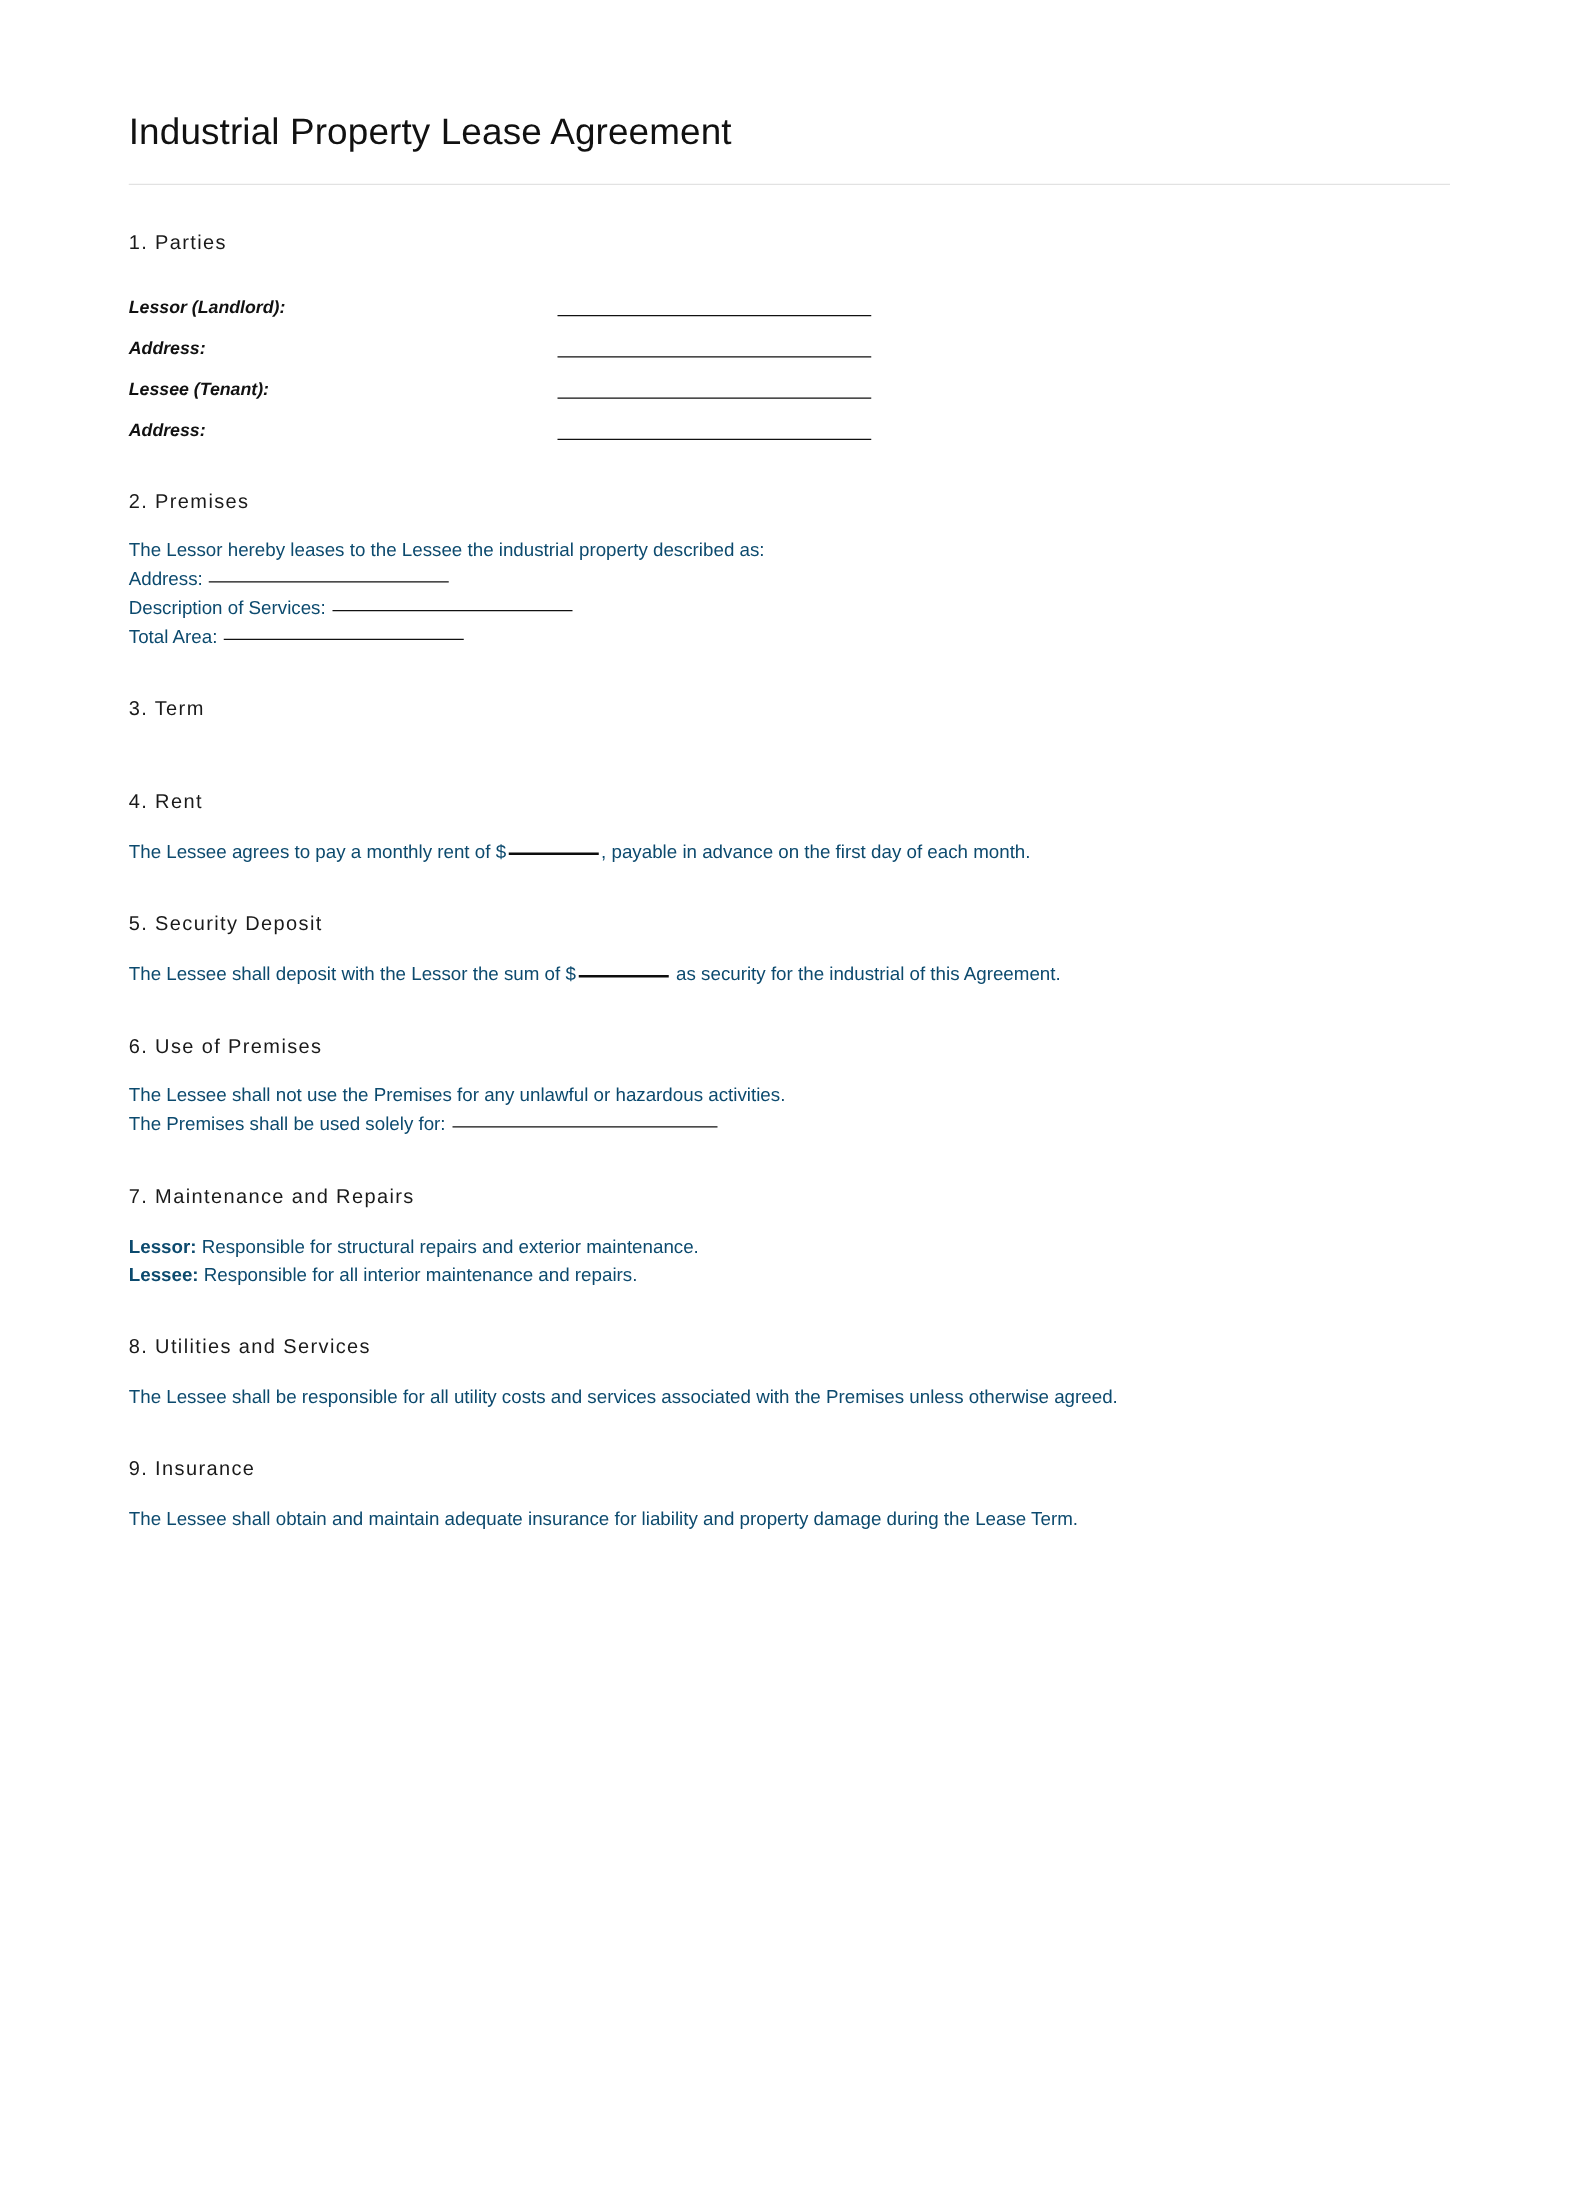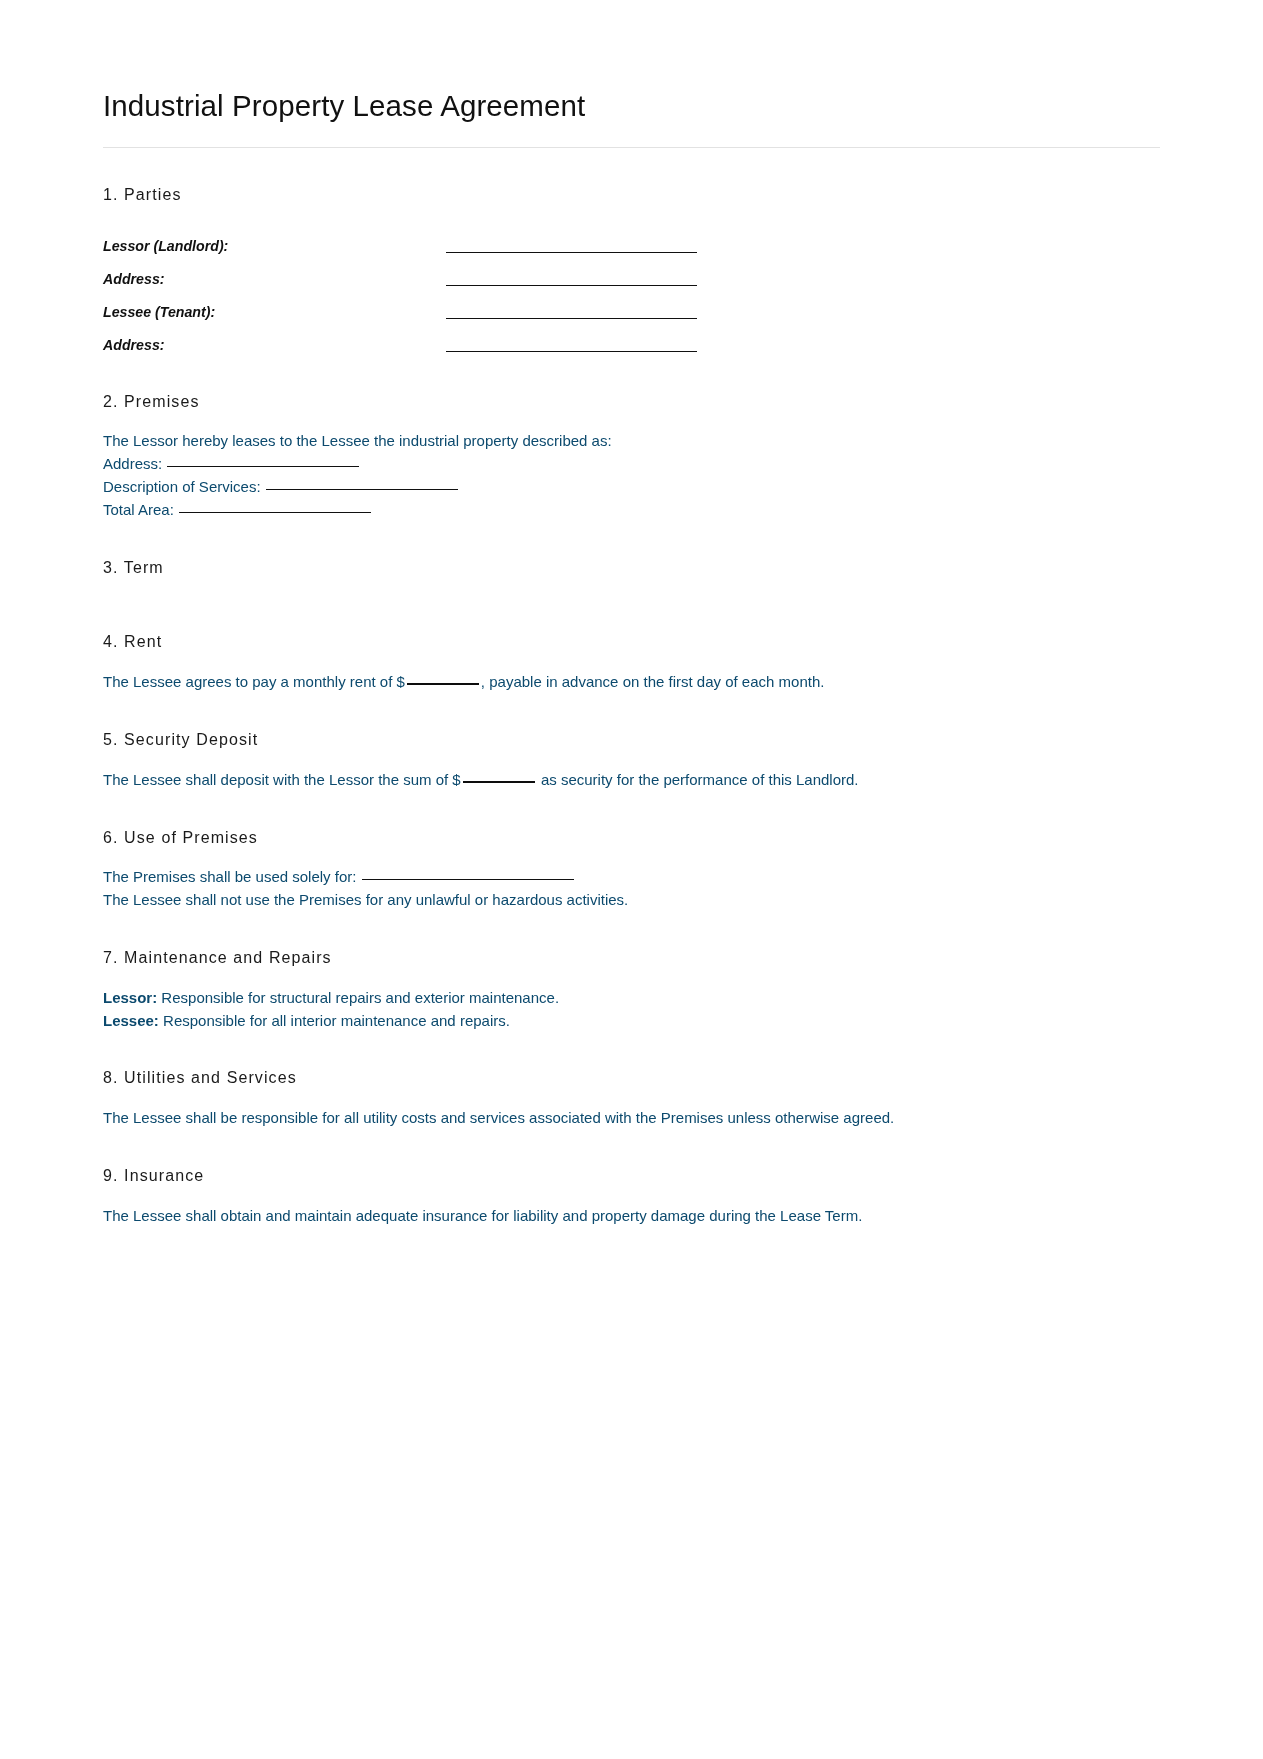--- a/index.html
+++ b/index.html
@@ -209,34 +209,34 @@
         <p class="body-line"><span>The Lessee agrees to pay a monthly rent of $</span><span class="blank-bold w-money"></span><span>, payable in advance on the first day of each month.</span>
         </p>
       </div>
 
       <div class="sp-sec-gap"></div>
 
       <div class="section">
         <div class="sec-heading">5. Security Deposit</div>
         <div class="sp-head-to-body"></div>
         <p class="body-line"><span>The Lessee shall deposit with the Lessor the sum of $</span><span class="blank-bold w-money"></span>
-          <span>as security for the performance of this Landlord.</span>
+          <span>as security for the industrial of this Agreement.</span>
         </p>
       </div>
 
       <div class="sp-sec-gap"></div>
 
       <div class="section">
         <div class="sec-heading">6. Use of Premises</div>
         <div class="sp-head-to-body"></div>
+        <p class="body-line">The Lessee shall not use the Premises for any unlawful or hazardous activities.</p>
         <p class="body-line">
           <span>The Premises shall be used solely for:</span>
           <span class="blank-thin w-use"></span>
         </p>
-        <p class="body-line">The Lessee shall not use the Premises for any unlawful or hazardous activities.</p>
       </div>
 
       <div class="sp-sec-gap"></div>
 
       <div class="section">
         <div class="sec-heading">7. Maintenance and Repairs</div>
         <div class="sp-head-to-body"></div>
         <p class="body-line">
           <span class="b">Lessor:</span>
           <span>Responsible for structural repairs and exterior maintenance.</span>

